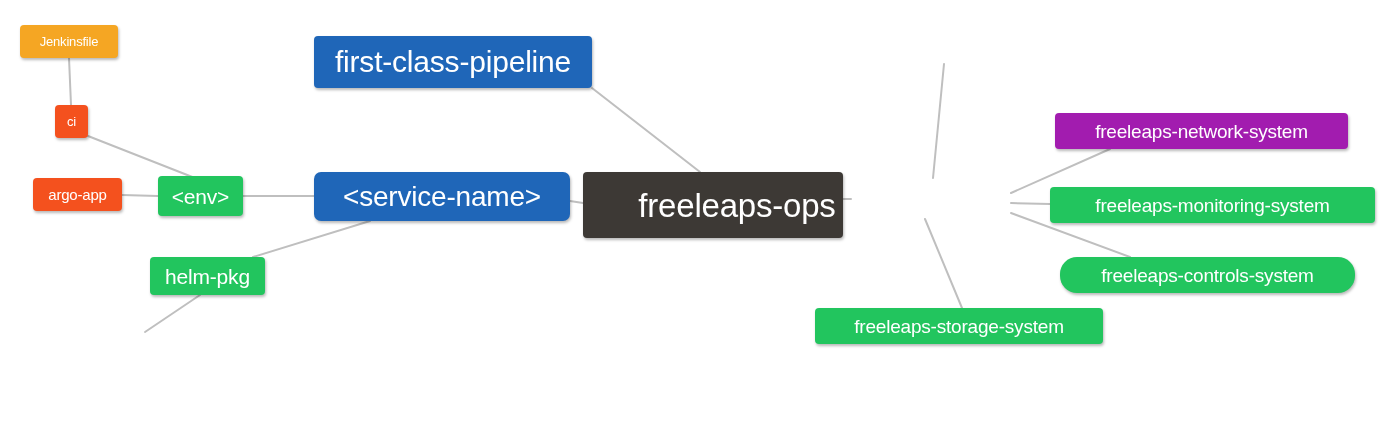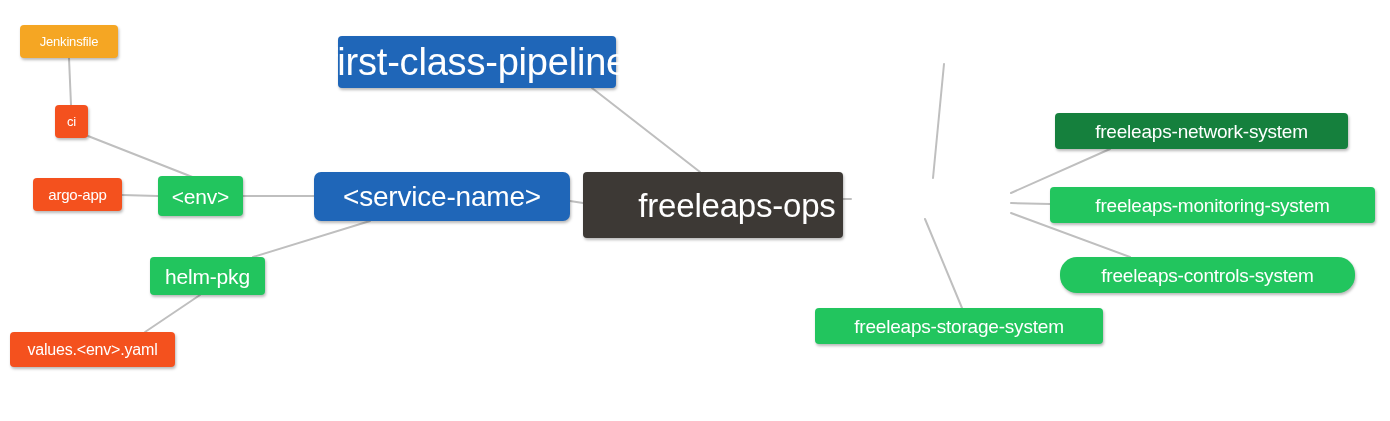--- a/index.html
+++ b/index.html
@@ -54,39 +54,36 @@
     </svg>
 <div class="node" style="left: 20px; top: 25px; width: 98px; height: 33px; background: rgb(245, 166, 35); font-size: 13px;">
       <span>Jenkinsfile</span>
     </div>
     <div class="node" style="left: 55px; top: 105px; width: 33px; height: 33px; background: rgb(244, 81, 30); font-size: 13px;">
       <span>ci</span>
     </div>
     <div class="node" style="left: 33px; top: 178px; width: 89px; height: 33px; background: rgb(244, 81, 30); font-size: 15px;">
       <span>argo-app</span>
     </div>
-    <div class="node" style="left: 10px; top: 332px; width: 165px; height: 35px; background: rgb(244, 81, 30); font-size: 16px;">
-      <span>values.&lt;env&gt;.yaml</span>
-    </div>
     <div class="node" style="left: 158px; top: 176px; width: 85px; height: 40px; background: rgb(34, 197, 94); font-size: 21px;">
       <span>&lt;env&gt;</span>
     </div>
     <div class="node" style="left: 150px; top: 257px; width: 115px; height: 38px; background: rgb(34, 197, 94); font-size: 21px;">
       <span>helm-pkg</span>
     </div>
     <div class="node" style="left: 314px; top: 172px; width: 256px; height: 49px; background: rgb(31, 102, 184); font-size: 28px; border-radius: 7px;">
       <span>&lt;service-name&gt;</span>
     </div>
-    <div class="node" style="left: 314px; top: 36px; width: 278px; height: 52px; background: rgb(31, 102, 184); font-size: 38px; margin-left: 24px;">
+    <div class="node" style="left: 314px; top: 36px; width: 278px; height: 52px; background: rgb(31, 102, 184); font-size: 30px;">
       <span>first-class-pipeline</span>
     </div>
     <div class="node" style="left: 583px; top: 172px; width: 260px; height: 66px; background: rgb(61, 57, 53); font-size: 33px; padding-left: 48px;">
       <span>freeleaps-ops</span>
     </div>
-    <div class="node" style="left: 1055px; top: 113px; width: 293px; height: 36px; background: #15803d; font-size: 19px;">
+    <div class="node" style="left: 1055px; top: 113px; width: 293px; height: 36px; background: #a21caf; font-size: 19px;">
       <span>freeleaps-network-system</span>
     </div>
     <div class="node" style="left: 1050px; top: 187px; width: 325px; height: 36px; background: rgb(34, 197, 94); font-size: 19px; align-items: center;">
       <span>freeleaps-monitoring-system</span>
     </div>
     <div class="node" style="left: 1060px; top: 257px; width: 295px; height: 36px; background: rgb(34, 197, 94); font-size: 19px; border-radius: 17px;">
       <span>freeleaps-controls-system</span>
     </div>
     <div class="node" style="left: 815px; top: 308px; width: 288px; height: 36px; background: rgb(34, 197, 94); font-size: 19px;">
       <span>freeleaps-storage-system</span>

